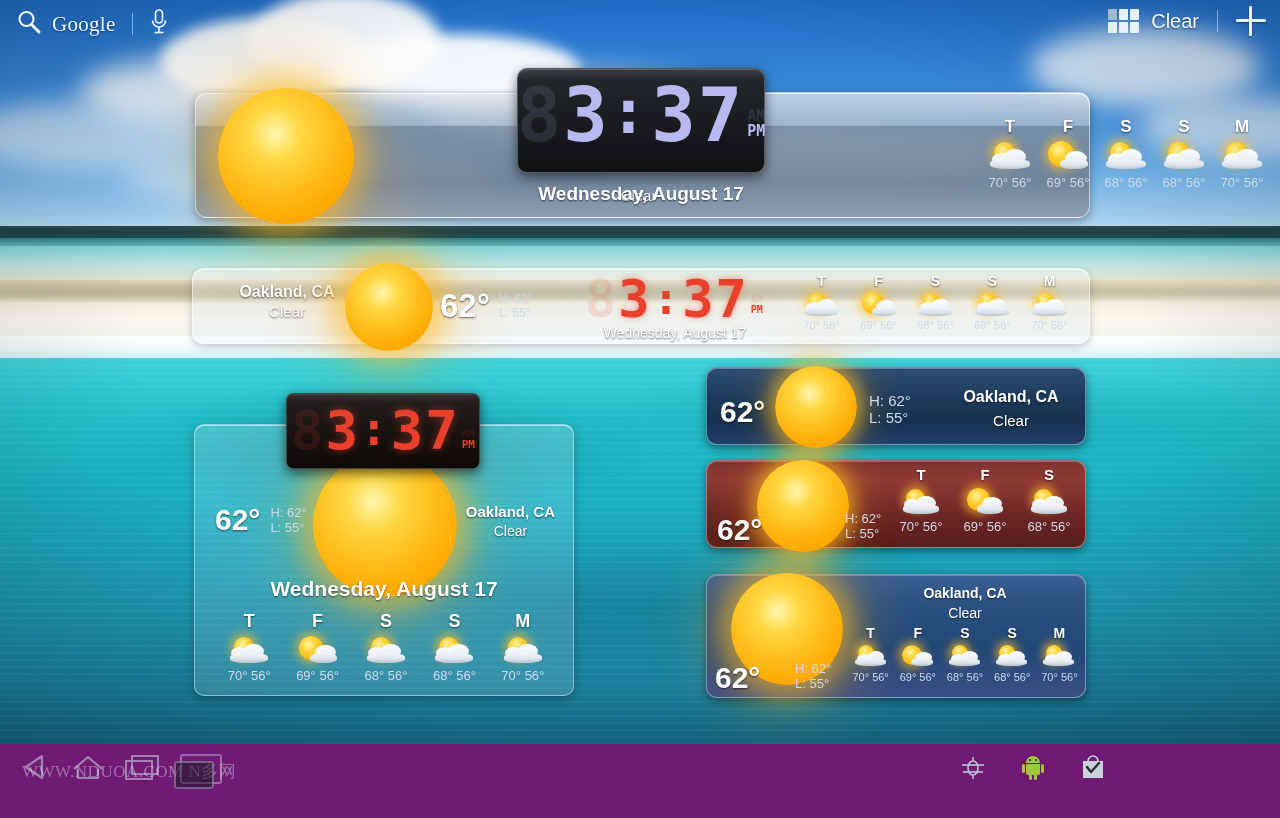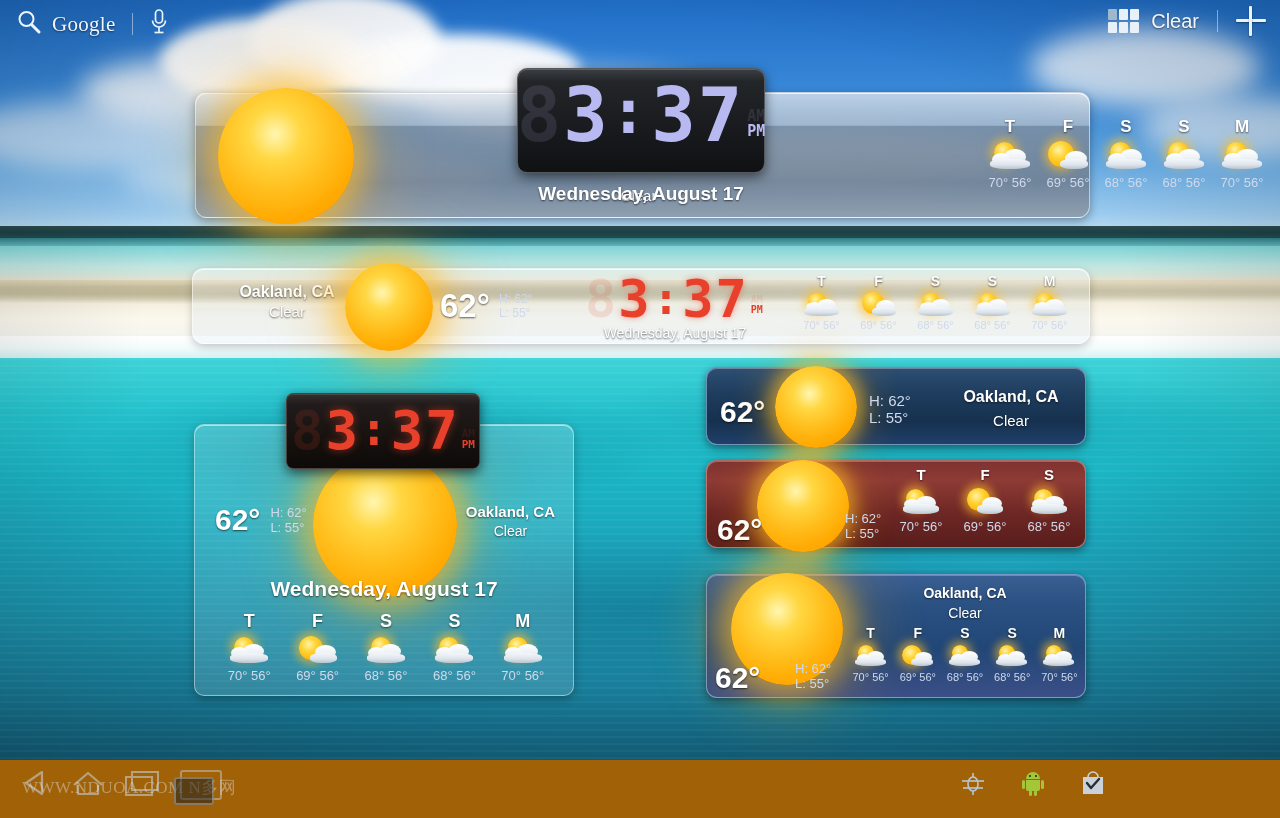--- a/index.html
+++ b/index.html
@@ -154,21 +154,21 @@
     border:1px solid rgba(150,180,225,.7);
     box-shadow:0 3px 9px rgba(0,0,0,.45), inset 0 1px 0 rgba(255,255,255,.28);
   }
 
   .fc-row { display:flex; justify-content:space-between; }
   .fc-col { text-align:center; flex:1; }
   .fc-day { font-weight:bold; }
   .fc-temp { white-space:nowrap; }
 
   
-  #sysbar { position:absolute; left:0; bottom:0; width:100%; height:58px; background:#a16207; z-index:50; }
+  #sysbar { position:absolute; left:0; bottom:0; width:100%; height:74px; background:#701a75; z-index:50; }
   .navicons { position:absolute; left:20px; top:8px; display:flex; align-items:center; gap:16px; }
   .navicon { opacity:.55; }
   .statusicons { position:absolute; left:960px; top:10px; display:flex; align-items:center; gap:34px; }
   .wm-top { position:absolute; left:22px; top:16px; color:rgba(225,232,240,.42); font-size:17px; letter-spacing:.5px; white-space:nowrap; font-family:"Liberation Serif", serif; }
   .wm-bottom { position:absolute; left:8px; bottom:3px; color:#e8eef4; font-size:15px; white-space:nowrap; }
   .wm-logo { position:absolute; left:180px; top:10px; width:42px; height:30px; border:2px solid rgba(200,215,230,.45); border-radius:3px; }
   .wm-logo:after{ content:""; position:absolute; left:-8px; top:5px; width:36px; height:24px; border:2px solid rgba(200,215,230,.40); border-radius:3px; background:rgba(20,25,32,.5); }
 </style>
 </head>
 <body>

